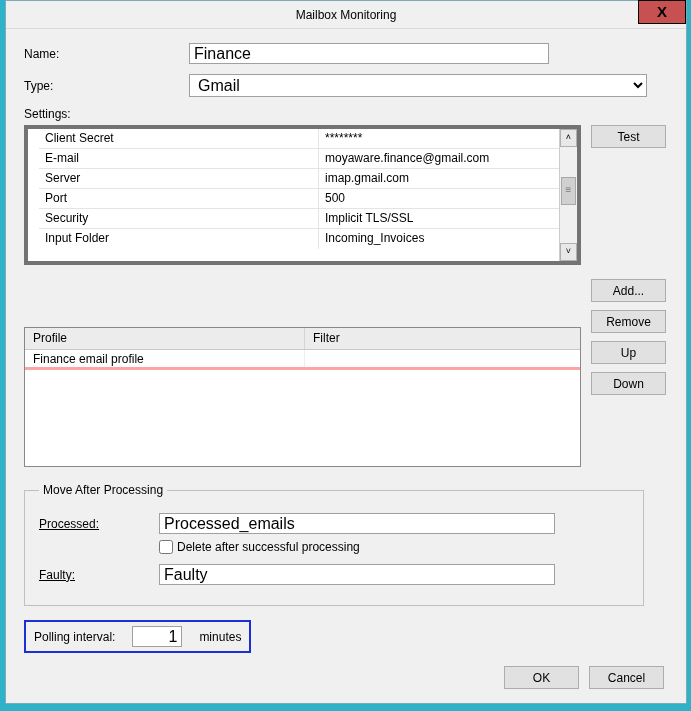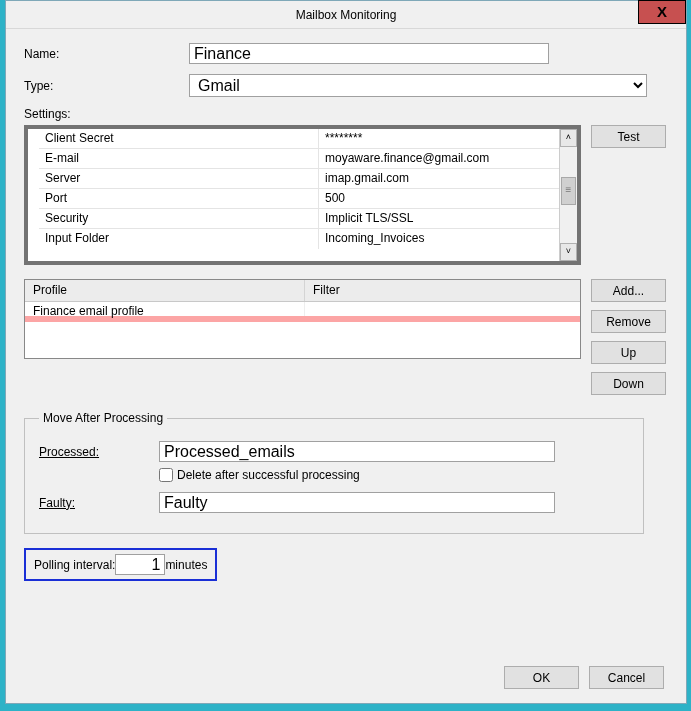--- a/index.html
+++ b/index.html
@@ -115,28 +115,29 @@
     border: 1px solid #adadad;
     font-family: inherit; font-size: 12px;
     cursor: pointer;
     padding: 4px;
   }
 
   
   .profile-area { display: flex; align-items: flex-start; gap: 10px; margin-top: 14px; }
   .profile-grid {
     border: 1px solid #888;
-    width: 557px; height: 80px;
-    background: #fff;
+    width: 557px; height: 140px;
+    background: #fff;
+    margin-top: 48px;
   }
   .pg-header { display: flex; background: #ececec; border-bottom: 1px solid #c8c8c8; height: 22px; }
   .pg-hcell { padding: 3px 8px; border-right: 1px solid #d4d4d4; }
   .pg-hcell.col1 { width: 280px; }
   .pg-hcell.col2 { flex: 1; border-right: none; }
-  .pg-row { display: flex; height: 20px; border-bottom: 6px solid #fca5a5; }
+  .pg-row { display: flex; height: 20px; border-bottom: 3px solid #fca5a5; }
   .pg-cell { padding: 2px 8px; }
   .pg-cell.col1 { width: 280px; border-right: 1px solid #eee; }
   .pg-cell.col2 { flex: 1; }
   .btn-stack { display: flex; flex-direction: column; gap: 8px; }
 
   
   fieldset.group {
     border: 1px solid #c0c0c0;
     margin: 16px 0 0 0;
     padding: 10px 14px 14px 14px;
@@ -147,21 +148,21 @@
   .grp-row label.fld2 { width: 120px; text-decoration: underline; }
   .wide-input { width: 396px; }
   .chk-row { display: flex; align-items: center; margin-left: 120px; gap: 4px; }
   input[type=checkbox] { width: 14px; height: 14px; margin:0; }
 
   
   .polling-box {
     border: 2.5px solid #1a2fd6;
     display: inline-flex;
     align-items: center;
-    gap: 0;
+    gap: 17px;
     padding: 4px 8px;
     margin-top: 14px;
   }
   .poll-input {
     width: 50px; text-align: right;
   }
 
   .footer-btns {
     position: absolute;
     right: 22px; bottom: 14px;

